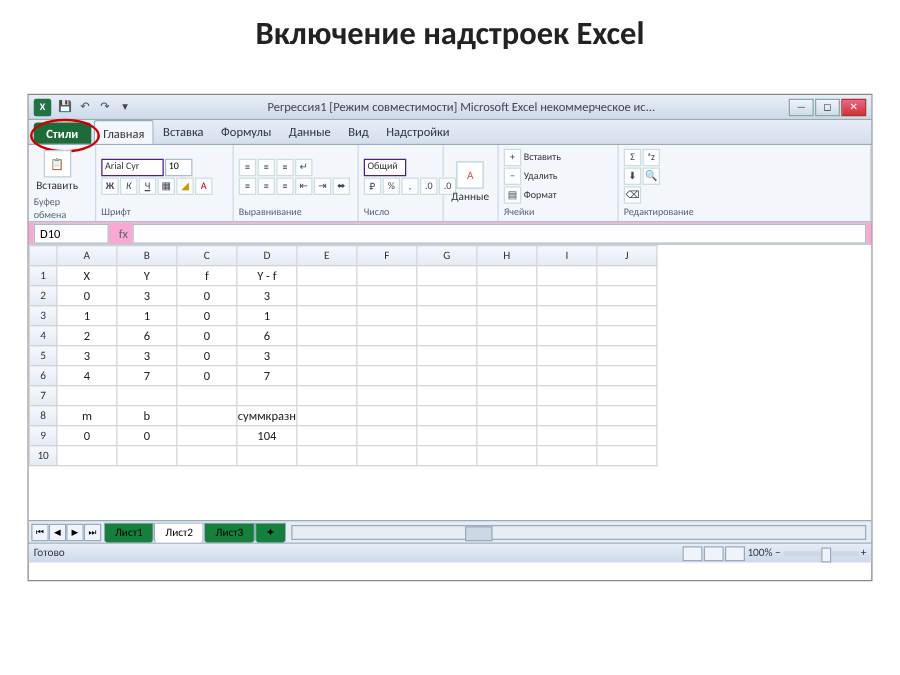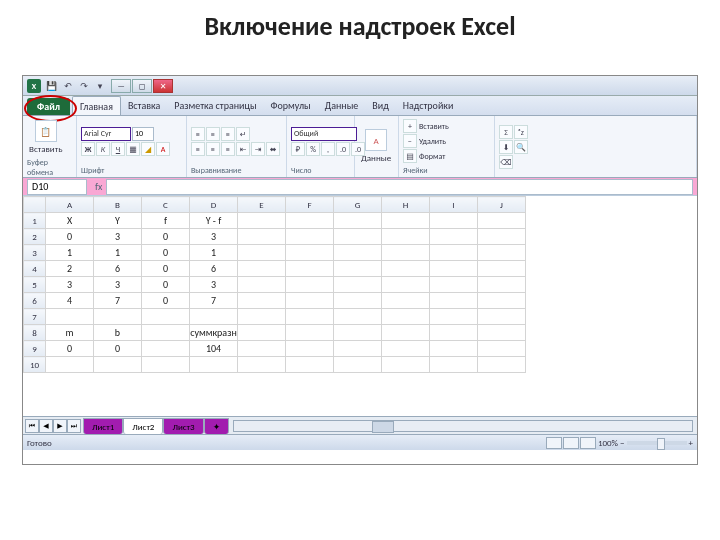--- a/index.html
+++ b/index.html
@@ -40,21 +40,21 @@
 table.grid th,table.grid td{border:1px solid #d4d4d4;height:16px;text-align:center;padding:0}
 table.grid th{background:linear-gradient(#f5f8fc,#e4ebf4);font-weight:normal;color:#334;font-size:9px}
 th.colhdr{width:48px}
 th.rowhdr{width:22px}
 th.selcol{background:linear-gradient(#ffe9a6,#fad87a)}
 th.selrow{background:linear-gradient(#ffe9a6,#fad87a)}
 td.sel{border:2px solid #000}
 .sheet-tabs{height:18px;background:#e6ecf3;display:flex;align-items:center;border-top:1px solid #9ab;font-size:9px}
 .navset{display:flex;gap:0;margin:0 2px}
 .navbtn{width:14px;height:14px;border:1px solid #9ab;background:#f0f4fa;font-size:7px;display:flex;align-items:center;justify-content:center}
-.stab{padding:2px 8px;border:1px solid #9ab;background:#a21caf;border-bottom:none;border-radius:0 0 3px 3px}
+.stab{padding:2px 8px;border:1px solid #9ab;background:#15803d;border-bottom:none;border-radius:0 0 3px 3px}
 .stab.on{background:#fff;font-weight:normal}
 .hscroll{flex:1;margin:0 4px;height:12px;border:1px solid #9ab;background:#e8edf4;position:relative}
 .hscroll::before{content:"";position:absolute;left:30%;width:20px;height:100%;background:#cdd8e6;border:1px solid #9ab}
 .status{height:16px;background:linear-gradient(#e6edf7,#cdd9ea);display:flex;align-items:center;font-size:9px;color:#334;padding:0 4px;justify-content:space-between;border-top:1px solid #9ab}
 .zoom{display:flex;align-items:center;gap:2px}
 .viewbtns{display:flex;gap:1px}
 .vb{width:16px;height:12px;border:1px solid #9ab;background:#f0f4fa}
 .slider{width:60px;height:4px;background:#cdd8e6;position:relative}
 .slider::before{content:"";position:absolute;left:50%;top:-3px;width:6px;height:10px;background:#f0f4fa;border:1px solid #9ab}
 .cells-row{display:flex;flex-direction:column;gap:1px;font-size:8px}
@@ -67,32 +67,32 @@
 
 <div class="window">
  <div class="titlebar">
   <div class="excel-logo">X</div>
   <div class="qat">
    <div class="qat-btn">💾</div>
    <div class="qat-btn">↶</div>
    <div class="qat-btn">↷</div>
    <div class="qat-btn">▾</div>
   </div>
+  <div class="title-text">Регрессия1  [Режим совместимости]   Microsoft Excel некоммерческое ис...</div>
   <div class="winbtns">
    <div class="winbtn">—</div>
    <div class="winbtn">◻</div>
    <div class="winbtn x">✕</div>
   </div>
  </div>
 
  <div class="tabs">
-  <div class="tab file">Файл</div>
+  <div class="tab file">Стили</div>
   <div class="tab active">Главная</div>
   <div class="tab">Вставка</div>
-  <div class="tab">Разметка страницы</div>
   <div class="tab">Формулы</div>
   <div class="tab">Данные</div>
   <div class="tab">Вид</div>
   <div class="tab">Надстройки</div>
  </div>
 
  <div class="ribbon">
   <div class="group" style="width:54px">
    <div class="group-body">
           <div class="big-btn">
@@ -145,21 +145,21 @@
               <div class="mini-btn">⬌</div>
             </div>
    </div>
         </div>
    <div class="group-label">Выравнивание</div>
   </div>
   <div class="group" style="width:68px">
    <div class="group-body">
           <div class="mini-stack">
     <div class="mini-row">
-              <div class="font-sel" style="width:66px">Общий</div>
+              <div class="font-sel" style="width:34px">Общий</div>
             </div>
     <div class="mini-row">
               <div class="mini-btn">₽</div>
               <div class="mini-btn">%</div>
               <div class="mini-btn">,</div>
               <div class="mini-btn">.0</div>
               <div class="mini-btn">.0</div>
             </div>
    </div>
         </div>
@@ -202,20 +202,21 @@
             </div>
     <div class="mini-row">
               <div class="mini-btn">⬇</div>
               <div class="mini-btn">🔍</div>
             </div>
     <div class="mini-row">
               <div class="mini-btn">⌫</div>
             </div>
    </div>
         </div>
+   <div class="group-label">Редактирование</div>
   </div>
  </div>
 
  <div class="namebox-row">
   <div class="namebox">D10</div>
   <div class="fx">fx</div>
   <div class="fbar"></div>
  </div>
 
  <div class="sheet-area">

